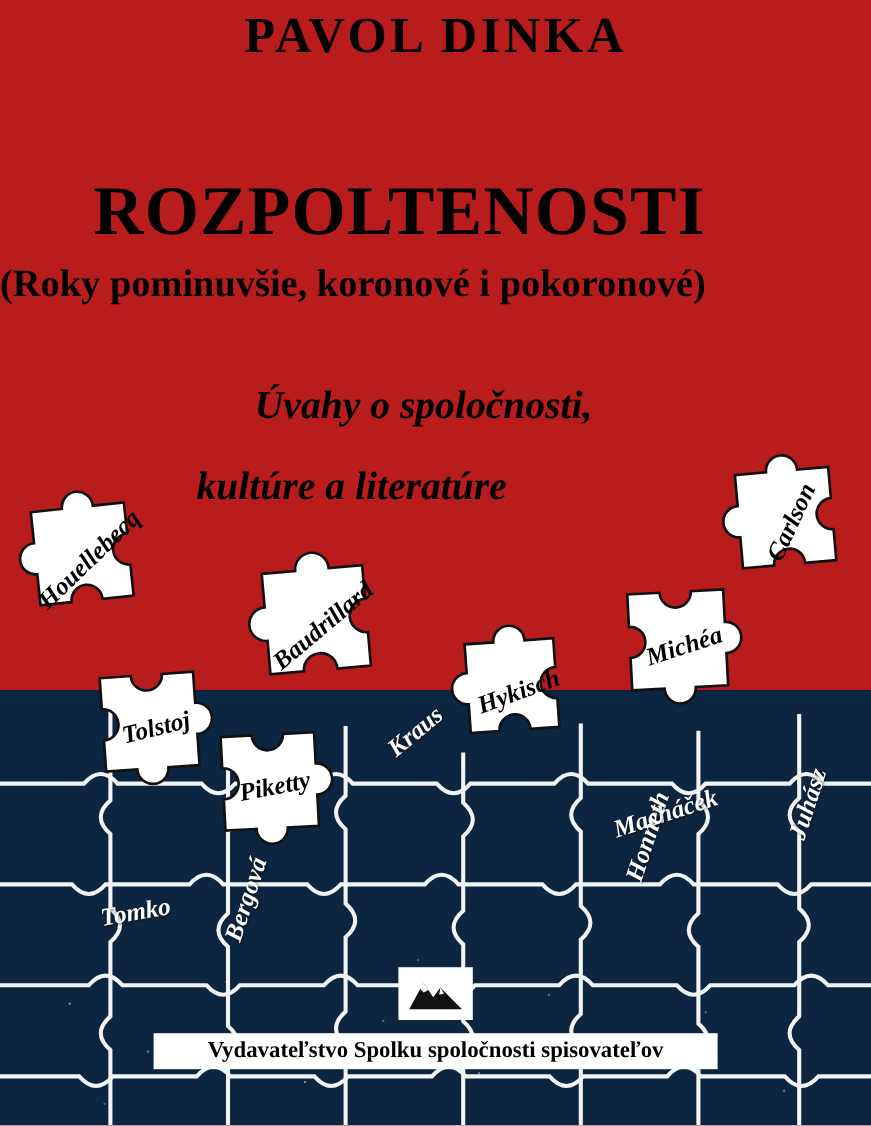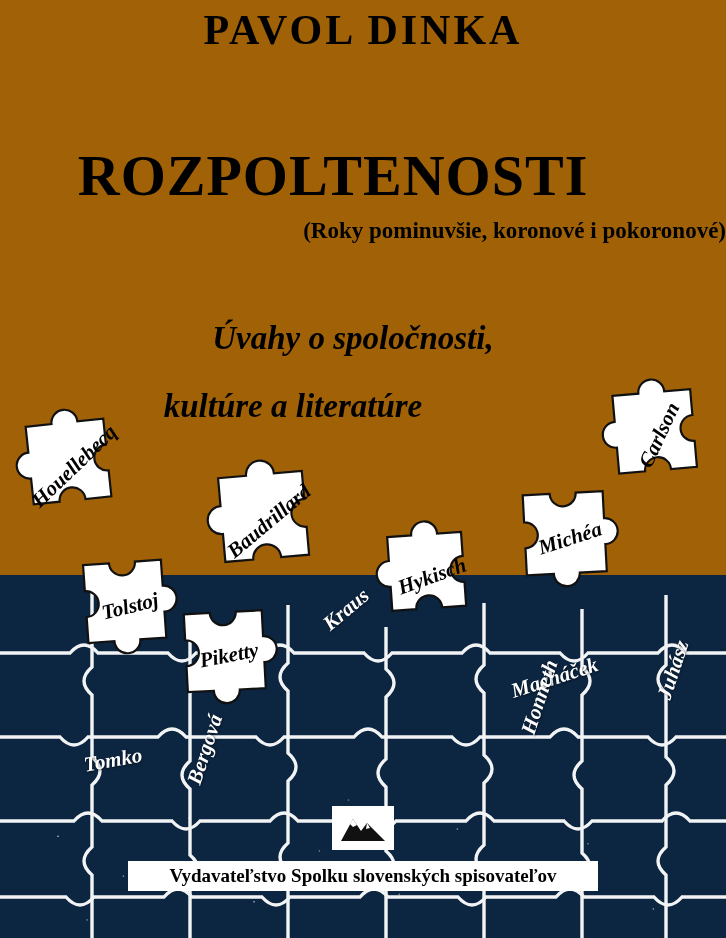--- a/index.html
+++ b/index.html
@@ -5,21 +5,21 @@
   html, body {
     margin: 0;
     padding: 0;
     background: #ffffff;
   }
   #cover {
     position: relative;
     width: 726px;
     height: 938px;
     overflow: hidden;
-    background: #a16207;
+    background: #b91c1c;
     font-family: "Liberation Serif", serif;
   }
 
   
   .author {
     position: absolute;
     top: 6px;
     left: 0;
     width: 726px;
     text-align: center;
@@ -51,24 +51,24 @@
     font-weight: bold;
     font-size: 58px;
     letter-spacing: 1px;
     color: #000000;
   }
   .subtitle-paren {
     position: absolute;
     top: 218px;
     left: 0;
     width: 726px;
-    text-align: right;
-    font-family: "Liberation Serif", serif;
-    font-weight: bold;
-    font-size: 23px;
+    text-align: left;
+    font-family: "Liberation Serif", serif;
+    font-weight: bold;
+    font-size: 32px;
     color: #000000;
   }
   .tagline-1 {
     position: absolute;
     top: 320px;
     left: 0;
     width: 706px;
     text-align: center;
     font-family: "Liberation Serif", serif;
     font-weight: bold;
@@ -290,16 +290,16 @@
 
 
   <div class="publisher-logo">
     <svg width="48" height="30" viewBox="0 0 48 30">
       <path d="M2,28 L14,6 L22,18 L28,10 L46,28 Z" fill="#111111"></path>
       <path d="M14,6 L18,12 L14,14 L11,11 Z" fill="#ffffff"></path>
       <path d="M28,10 L31,15 L27,16 Z" fill="#ffffff"></path>
     </svg>
   </div>
   <div class="publisher-bar">
-    <span class="publisher-text">Vydavateľstvo Spolku slovenských spisovateľov</span>
+    <span class="publisher-text">Vydavateľstvo Spolku spoločnosti spisovateľov</span>
   </div>
 
 </div>
 
 </body></html>

